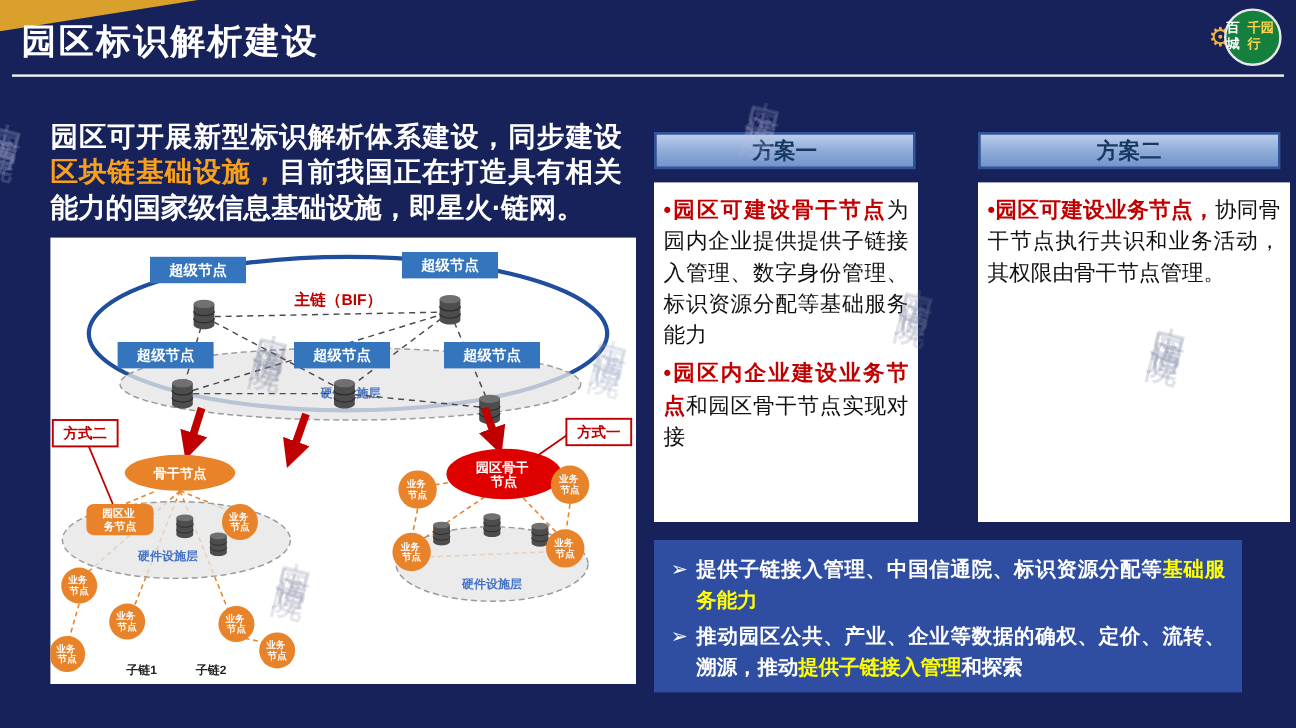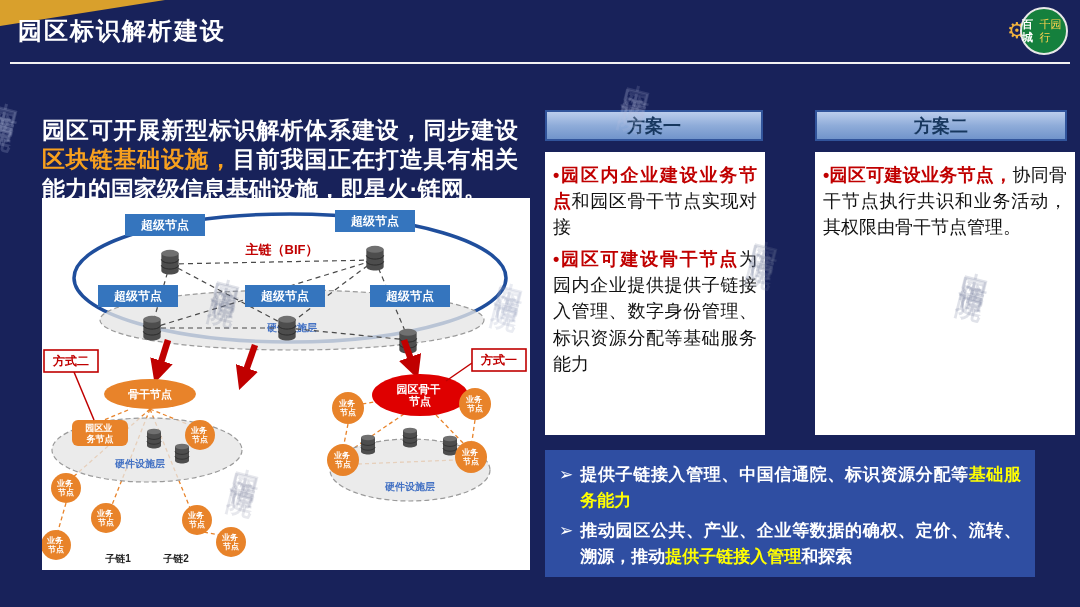--- a/index.html
+++ b/index.html
@@ -1,28 +1,28 @@
 <!DOCTYPE html>
 <html><head>
 <meta charset="utf-8">
 <style>
   *{margin:0;padding:0;box-sizing:border-box;}
   html,body{width:1080px;height:607px;}
   body{position:relative;background:#18225A;font-family:"Liberation Sans","DejaVu Sans",sans-serif;overflow:hidden;}
   .gold-wedge{position:absolute;left:0;top:0;width:165px;height:26px;background:#D9A02C;
     clip-path:polygon(0 0,100% 0,0 100%);z-index:2;}
-  .title{position:absolute;left:18px;top:15px;font-size:24px;font-weight:bold;color:#fff;letter-spacing:2px;z-index:3;}
+  .title{position:absolute;left:18px;top:15px;font-size:29px;font-weight:bold;color:#fff;letter-spacing:2px;z-index:3;}
   .rule{position:absolute;left:10px;top:62px;width:1060px;height:2px;background:#F2F2F2;z-index:2;}
   .logo{position:absolute;right:12px;top:5px;width:58px;height:54px;z-index:3;}
   .logo-gear{position:absolute;left:-3px;top:15px;color:#F2B33D;font-size:22px;line-height:1;}
   .logo-circle{position:absolute;right:0;top:2px;width:48px;height:48px;border-radius:50%;background:#15803d;
     border:2px solid #E8E8E8;display:flex;flex-direction:row;align-items:center;justify-content:center;line-height:1.15;}
   .logo-l1{color:#fff;font-size:11px;font-weight:bold;}
-  .logo-l2{color:#FFD24D;font-size:11px;font-weight:normal;}
-  .intro{position:absolute;left:42px;top:116px;width:476px;font-size:23px;font-weight:bold;color:#fff;
+  .logo-l2{color:#FFD24D;font-size:11px;font-weight:bold;}
+  .intro{position:absolute;left:42px;top:100px;width:476px;font-size:23px;font-weight:bold;color:#fff;
     line-height:1.28;text-align:justify;z-index:1;}
   .intro .hl{color:#F7A01E;}
   .diagram-panel{position:absolute;left:42px;top:198px;width:488px;height:372px;background:#fff;z-index:1;}
   .plan-header{position:absolute;top:110px;height:31px;display:flex;align-items:center;justify-content:center;
     font-size:18px;font-weight:bold;color:#17375E;
     background:linear-gradient(180deg,#BCCEEC 0%,#8FACD9 50%,#7194CB 100%);
     border:2px solid #31549B;z-index:2;}
   .ph1{left:545px;width:218px;}
   .ph2{left:815px;width:252px;}
   .plan-panel{position:absolute;top:152px;height:283px;background:#fff;padding:10px 8px;z-index:1;}
@@ -274,22 +274,22 @@
     <rect class="methodbox" x="2" y="152" width="54" height="22"></rect>
     <text class="mlabel" x="29" y="167" text-anchor="middle">方式二</text>
   </g>
 </svg>
 </div>
 
 <div class="plan-header ph1">方案一</div>
 <div class="plan-header ph2">方案二</div>
 
 <div class="plan-panel pp1">
+  <p class="pb"><span class="lead">•园区可建设骨干节点</span><span>为园内企业提供提供子链接入管理、数字身份管理、标识资源分配等基础服务能力</span></p>
   <p class="pb"><span class="lead">•园区内企业建设业务节点</span><span>和园区骨干节点实现对接</span></p>
-  <p class="pb"><span class="lead">•园区可建设骨干节点</span><span>为园内企业提供提供子链接入管理、数字身份管理、标识资源分配等基础服务能力</span></p>
 </div>
 
 <div class="plan-panel pp2">
   <p class="pb"><span class="lead">•园区可建设业务节点，</span><span>协同骨干节点执行共识和业务活动，其权限由骨干节点管理。</span></p>
 </div>
 
 <div class="summary">
   <div class="sum-row">
     <span class="sum-marker">➢</span>
     <span class="sum-text"><span>提供子链接入管理、中国信通院、标识资源分配等</span><span class="yellow">基础服务能力</span><span></span></span>

